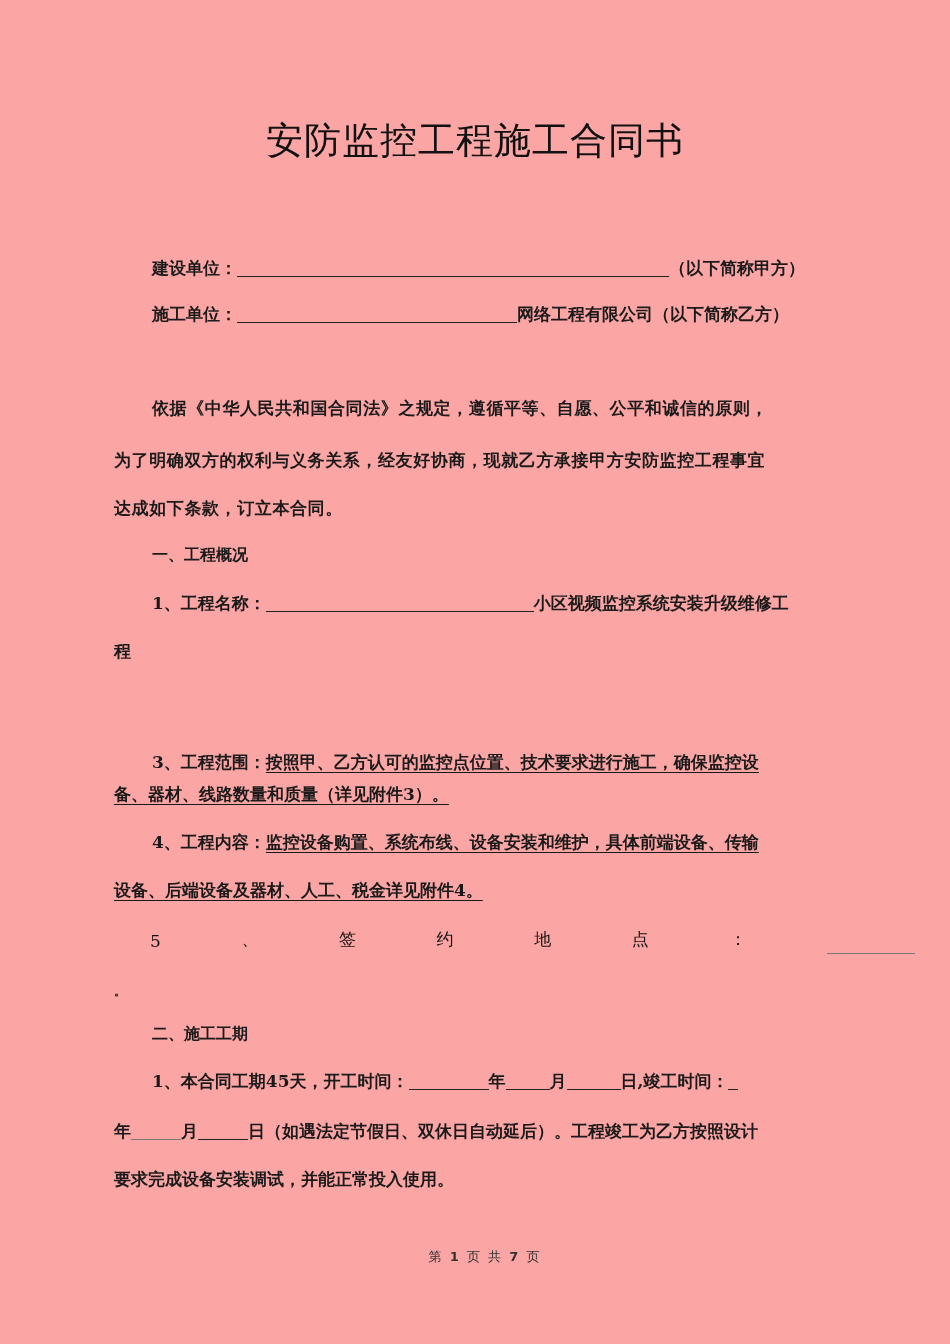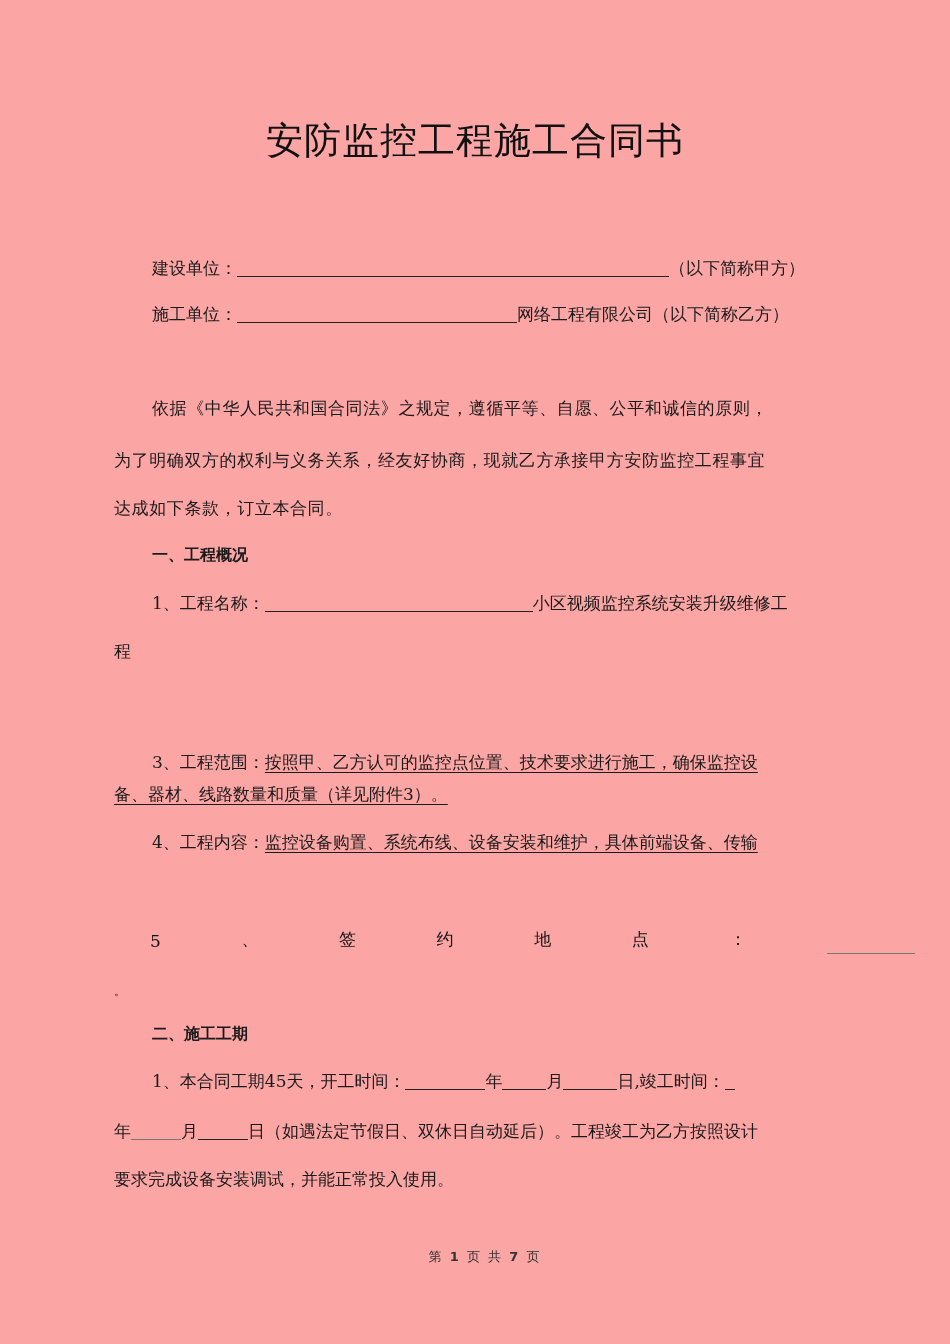--- a/index.html
+++ b/index.html
@@ -7,21 +7,21 @@
       width: 950px; height: 1344px; position: relative; overflow: hidden;
       font-family: "DejaVu Serif", "Liberation Serif", serif;
       color: #111111;
     }
     .page { position: absolute; left: 0; top: 0; width: 950px; height: 1344px; background: #fca5a5; }
     .title {
       position: absolute; left: 0; width: 950px; top: 116px;
       text-align: center; font-size: 37px; letter-spacing: 1px; color: #111;
     }
     .line {
-      position: absolute; font-size: 17px; white-space: nowrap; line-height: 22px; color: #1a1a1a;
+      position: absolute; font-size: 17px; white-space: nowrap; line-height: 22px; color: #1a1a1a; font-weight: bold;
     }
     .blank {
       display: inline-block; border-bottom: 1.6px solid #222; height: 18px; vertical-align: baseline;
       margin-bottom: -3px;
     }
     .blank.grey { border-bottom-color: #777; }
     .u { text-decoration: underline; text-underline-offset: 4px; text-decoration-thickness: 1px; }
     .heading { font-weight: bold; font-family: "DejaVu Sans", "Liberation Sans", sans-serif; font-size: 16px; }
     .justify-row {
       position: absolute; left: 150px; width: 765px; top: 928px; font-size: 17px;
@@ -63,20 +63,23 @@
   <div class="line" style="left:152px; top:751px;">
     <span>3、工程范围：</span><span class="u">按照甲、乙方认可的监控点位置、技术要求进行施工，确保监控设</span>
   </div>
   <div class="line" style="left:114px; top:783px;">
     <span class="u">备、器材、线路数量和质量（详见附件3）。</span>
   </div>
 
   <div class="line" style="left:152px; top:831px;">
     <span>4、工程内容：</span><span class="u">监控设备购置、系统布线、设备安装和维护，具体前端设备、传输</span>
   </div>
+  <div class="line" style="left:114px; top:879px;">
+    <span class="u">设备、后端设备及器材、人工、税金详见附件4。</span>
+  </div>
 
   <div class="justify-row">
     <span>5</span>
     <span>、</span>
     <span>签</span>
     <span>约</span>
     <span>地</span>
     <span>点</span>
     <span>：</span>
     <span class="blank grey" style="width:88px;"><span></span></span>

